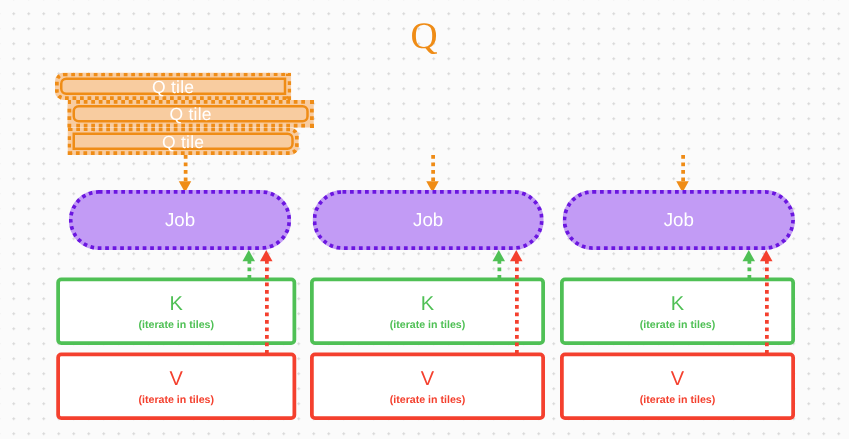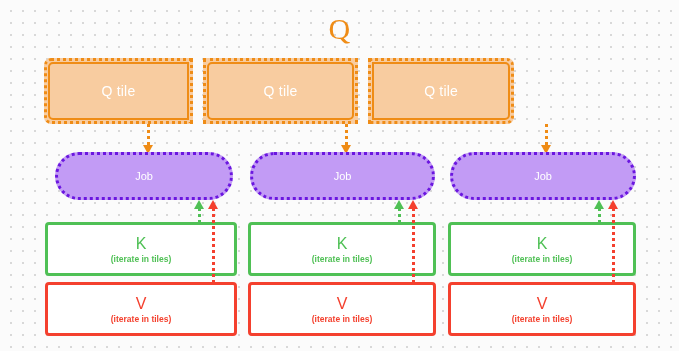--- a/index.html
+++ b/index.html
@@ -41,20 +41,21 @@
 
   
   .q-bar {
     position: absolute;
     left: 44px;
     top: 58px;
     width: 470px;
     height: 66px;
     display: flex;
     box-sizing: border-box;
+    flex-direction: column;
   }
 
   .q-tile {
     position: relative;
     box-sizing: border-box;
     background: #f8cca0;
     border: 3px dotted #ef8c16;
     display: flex;
     align-items: center;
     justify-content: center;
@@ -86,21 +87,21 @@
     top: 152px;
     height: 48px;
     box-sizing: border-box;
     background: #c29bf5;
     border: 3px dotted #6b16e0;
     border-radius: 26px;
     display: flex;
     align-items: center;
     justify-content: center;
     color: #ffffff;
-    font-size: 11px;
+    font-size: 15px;
   }
   .job.c1 { left: 55px;  width: 178px; }
   .job.c2 { left: 250px; width: 185px; }
   .job.c3 { left: 450px; width: 186px; }
 
   
   .kv {
     position: absolute;
     box-sizing: border-box;
     background: #ffffff;

